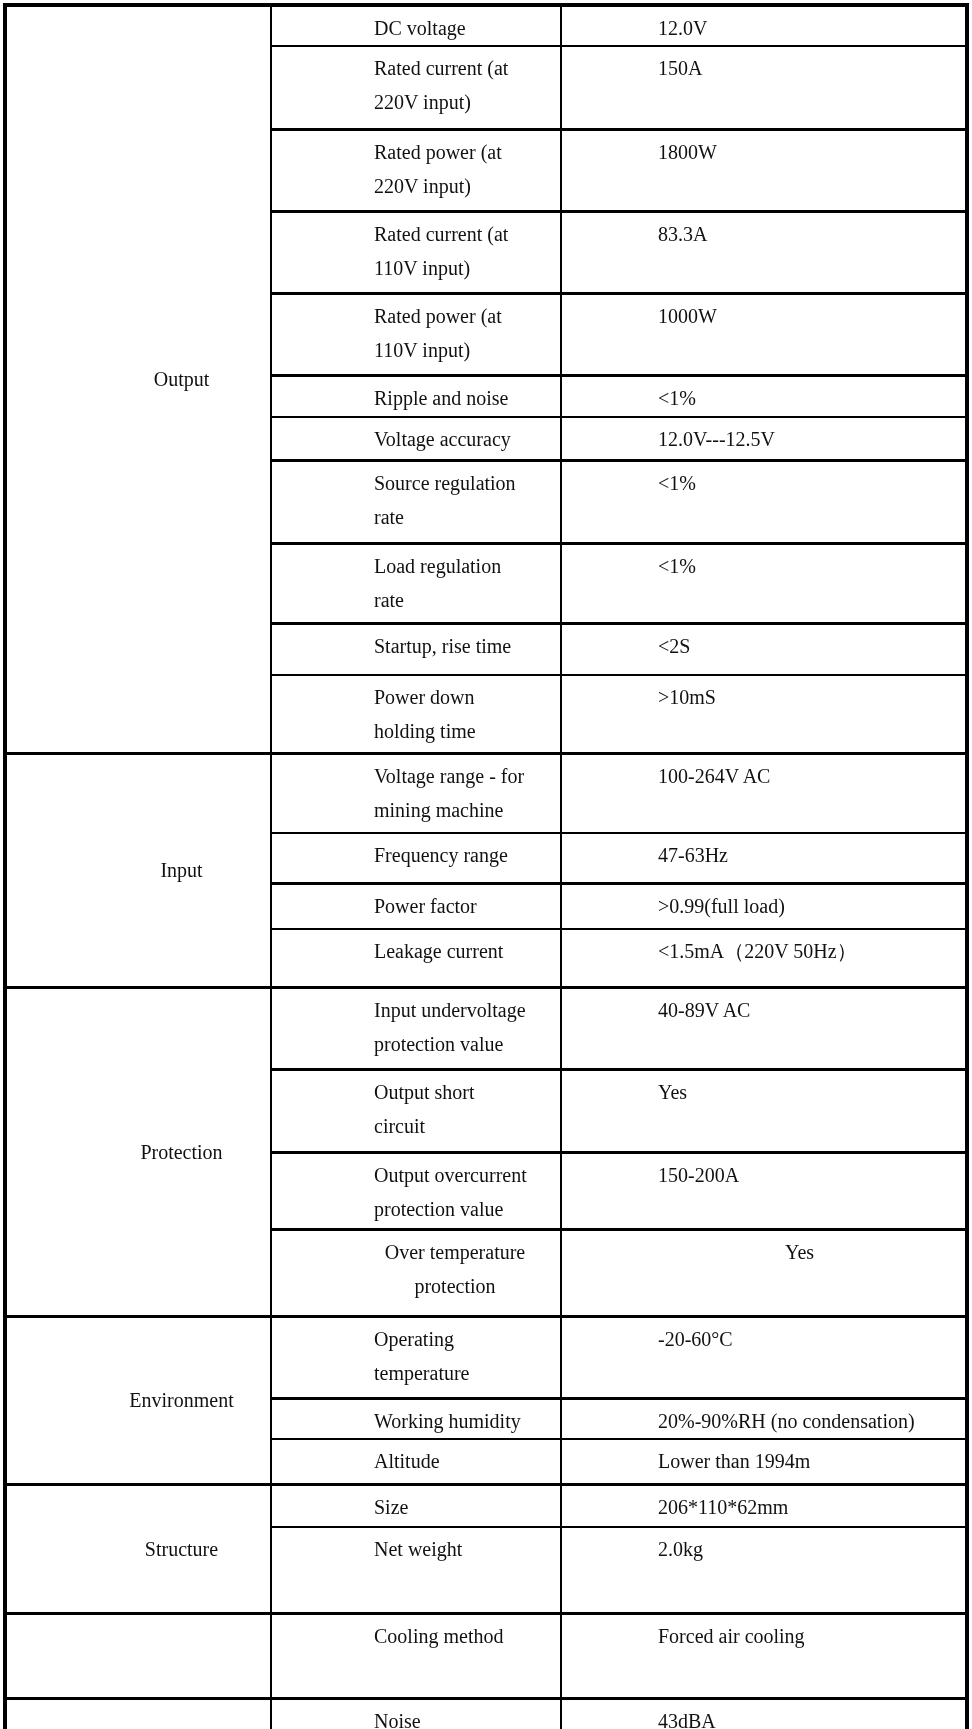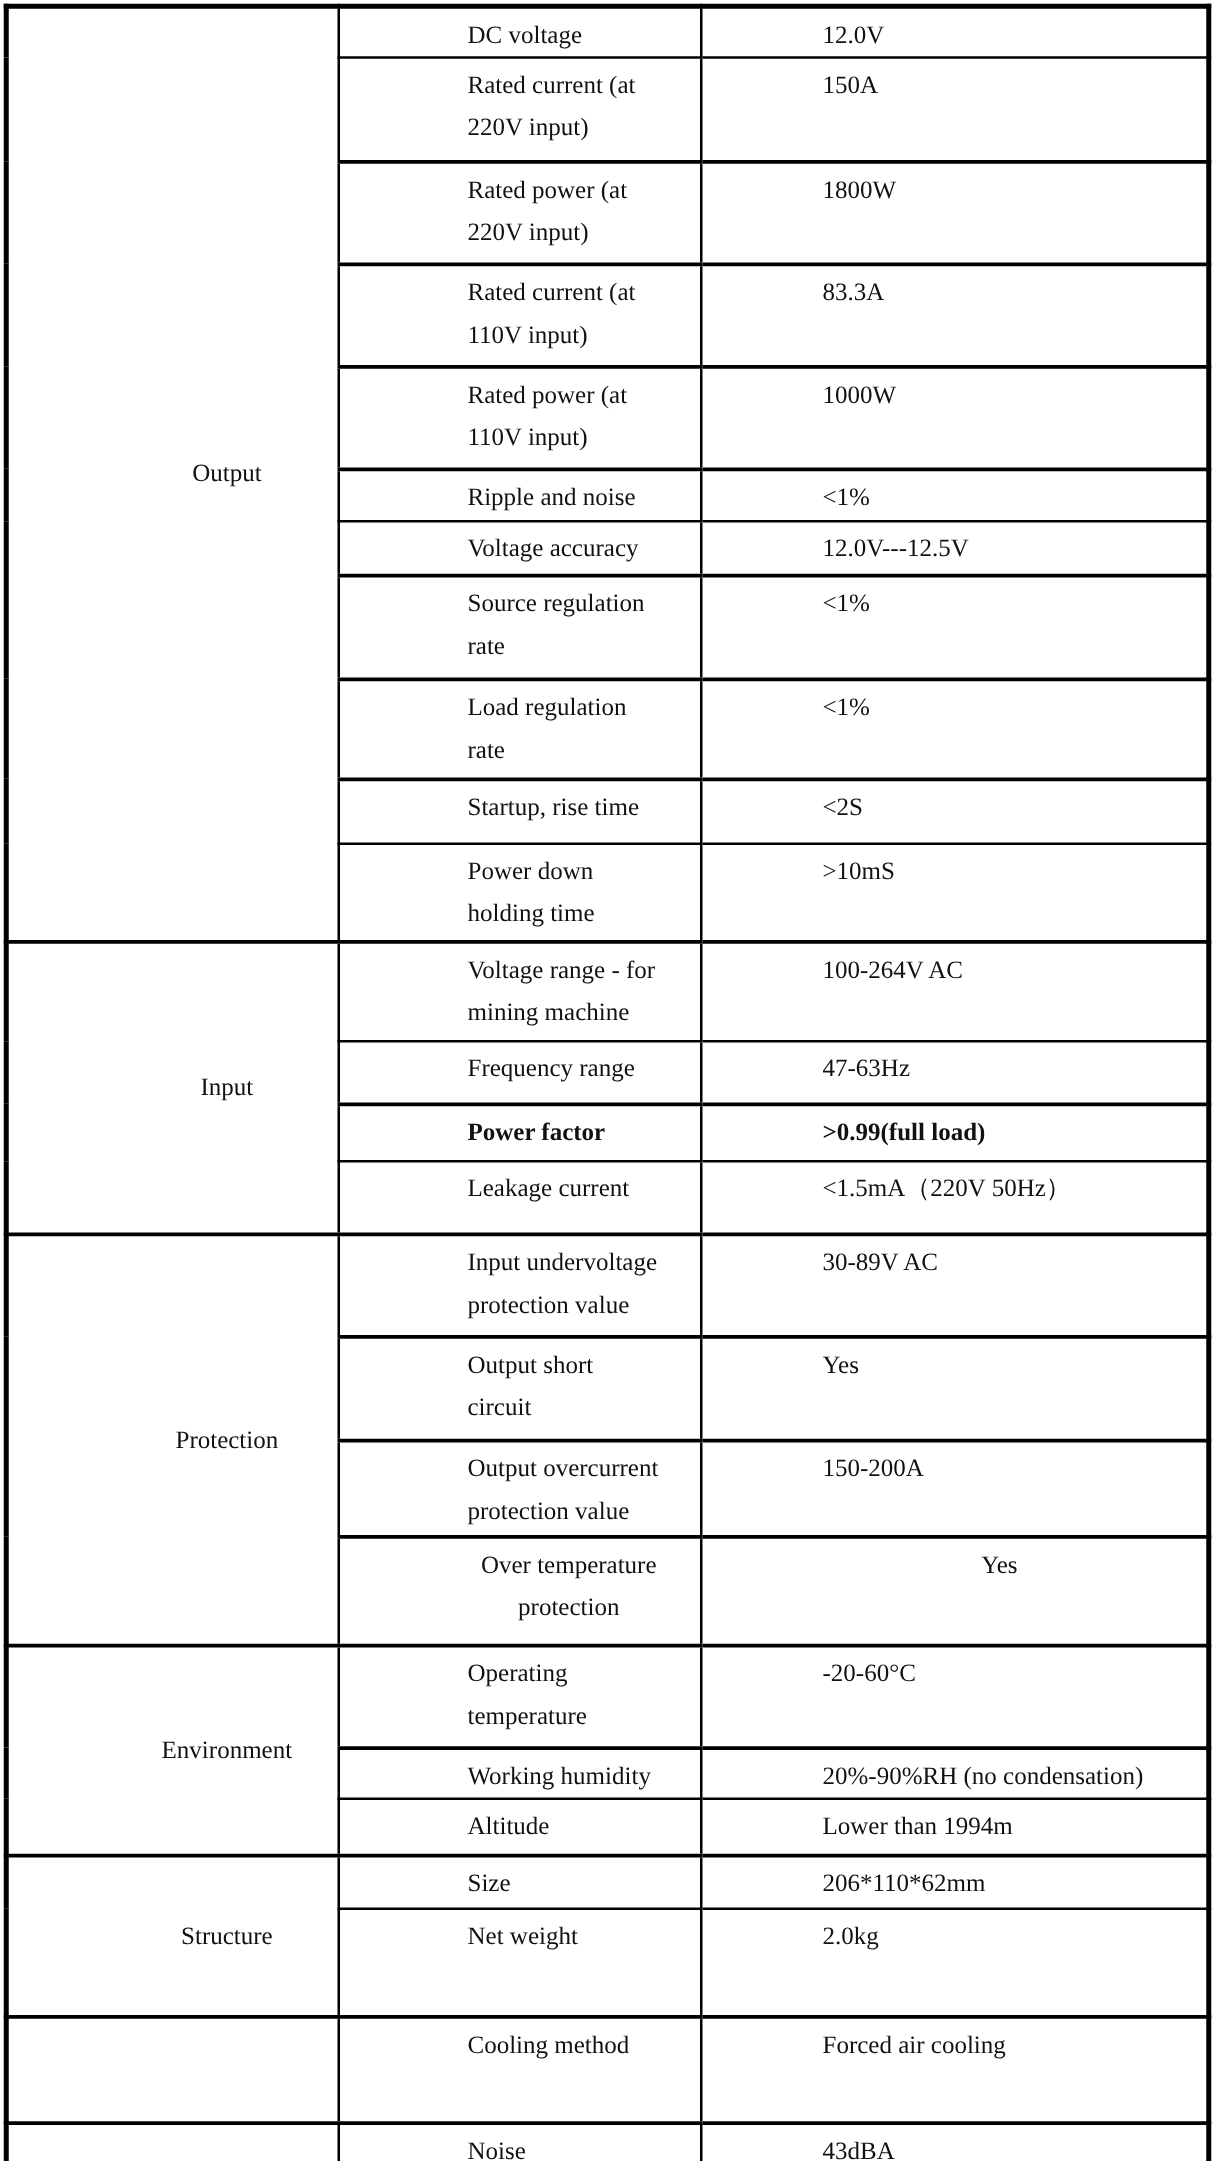--- a/index.html
+++ b/index.html
@@ -122,34 +122,34 @@
       <tr style="height:80px;">
         <td class="cat" rowspan="4">Input</td>
         <td class="param">Voltage range - for
 mining machine</td>
         <td class="value">100-264V AC</td>
       </tr>
       <tr class="thin" style="height:50px;">
         <td class="param">Frequency range</td>
         <td class="value">47-63Hz</td>
       </tr>
-      <tr style="height:46px;font-weight:bold;">
+      <tr style="height:46px;">
         <td class="param">Power factor</td>
         <td class="value">&gt;0.99(full load)</td>
       </tr>
       <tr class="thin" style="height:58px;">
         <td class="param">Leakage current</td>
         <td class="value">&lt;1.5mA（220V 50Hz）</td>
       </tr>
 
       <tr style="height:82px;">
         <td class="cat" rowspan="4">Protection</td>
         <td class="param">Input undervoltage
 protection value</td>
-        <td class="value">30-89V AC</td>
+        <td class="value">40-89V AC</td>
       </tr>
       <tr style="height:83px;">
         <td class="param">Output short
 circuit</td>
         <td class="value">Yes</td>
       </tr>
       <tr style="height:77px;">
         <td class="param">Output overcurrent
 protection value</td>
         <td class="value">150-200A</td>

